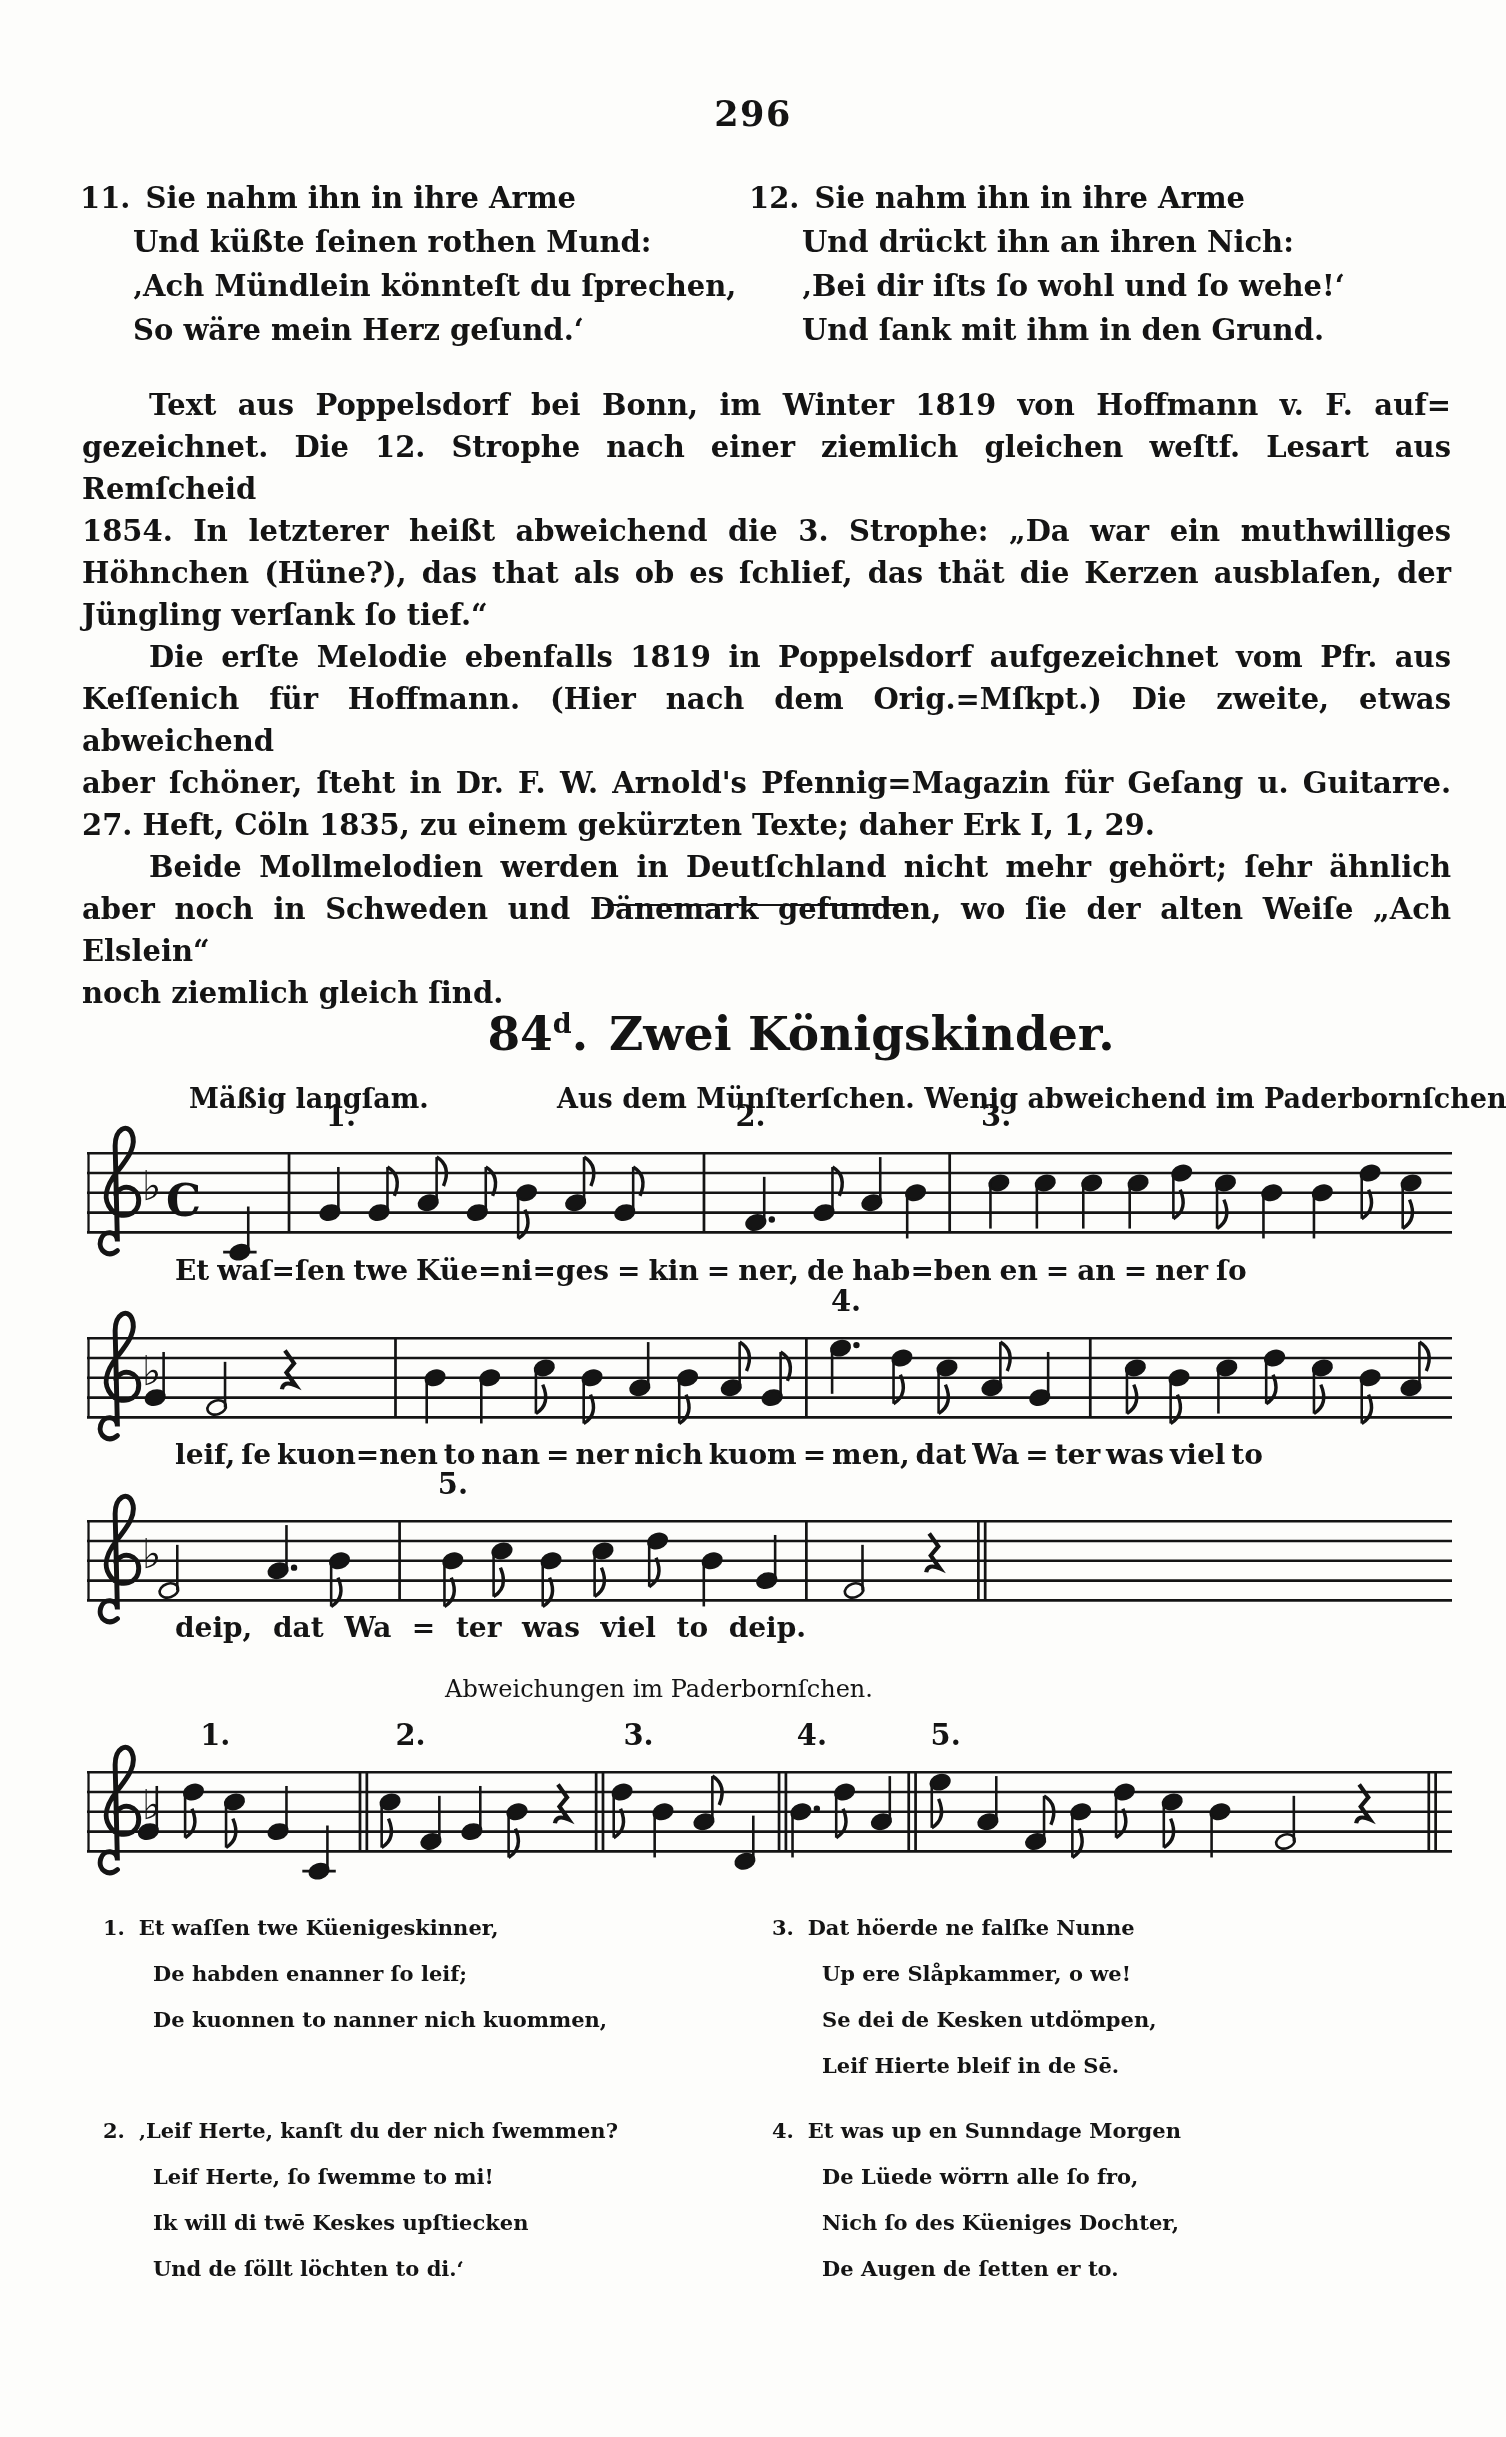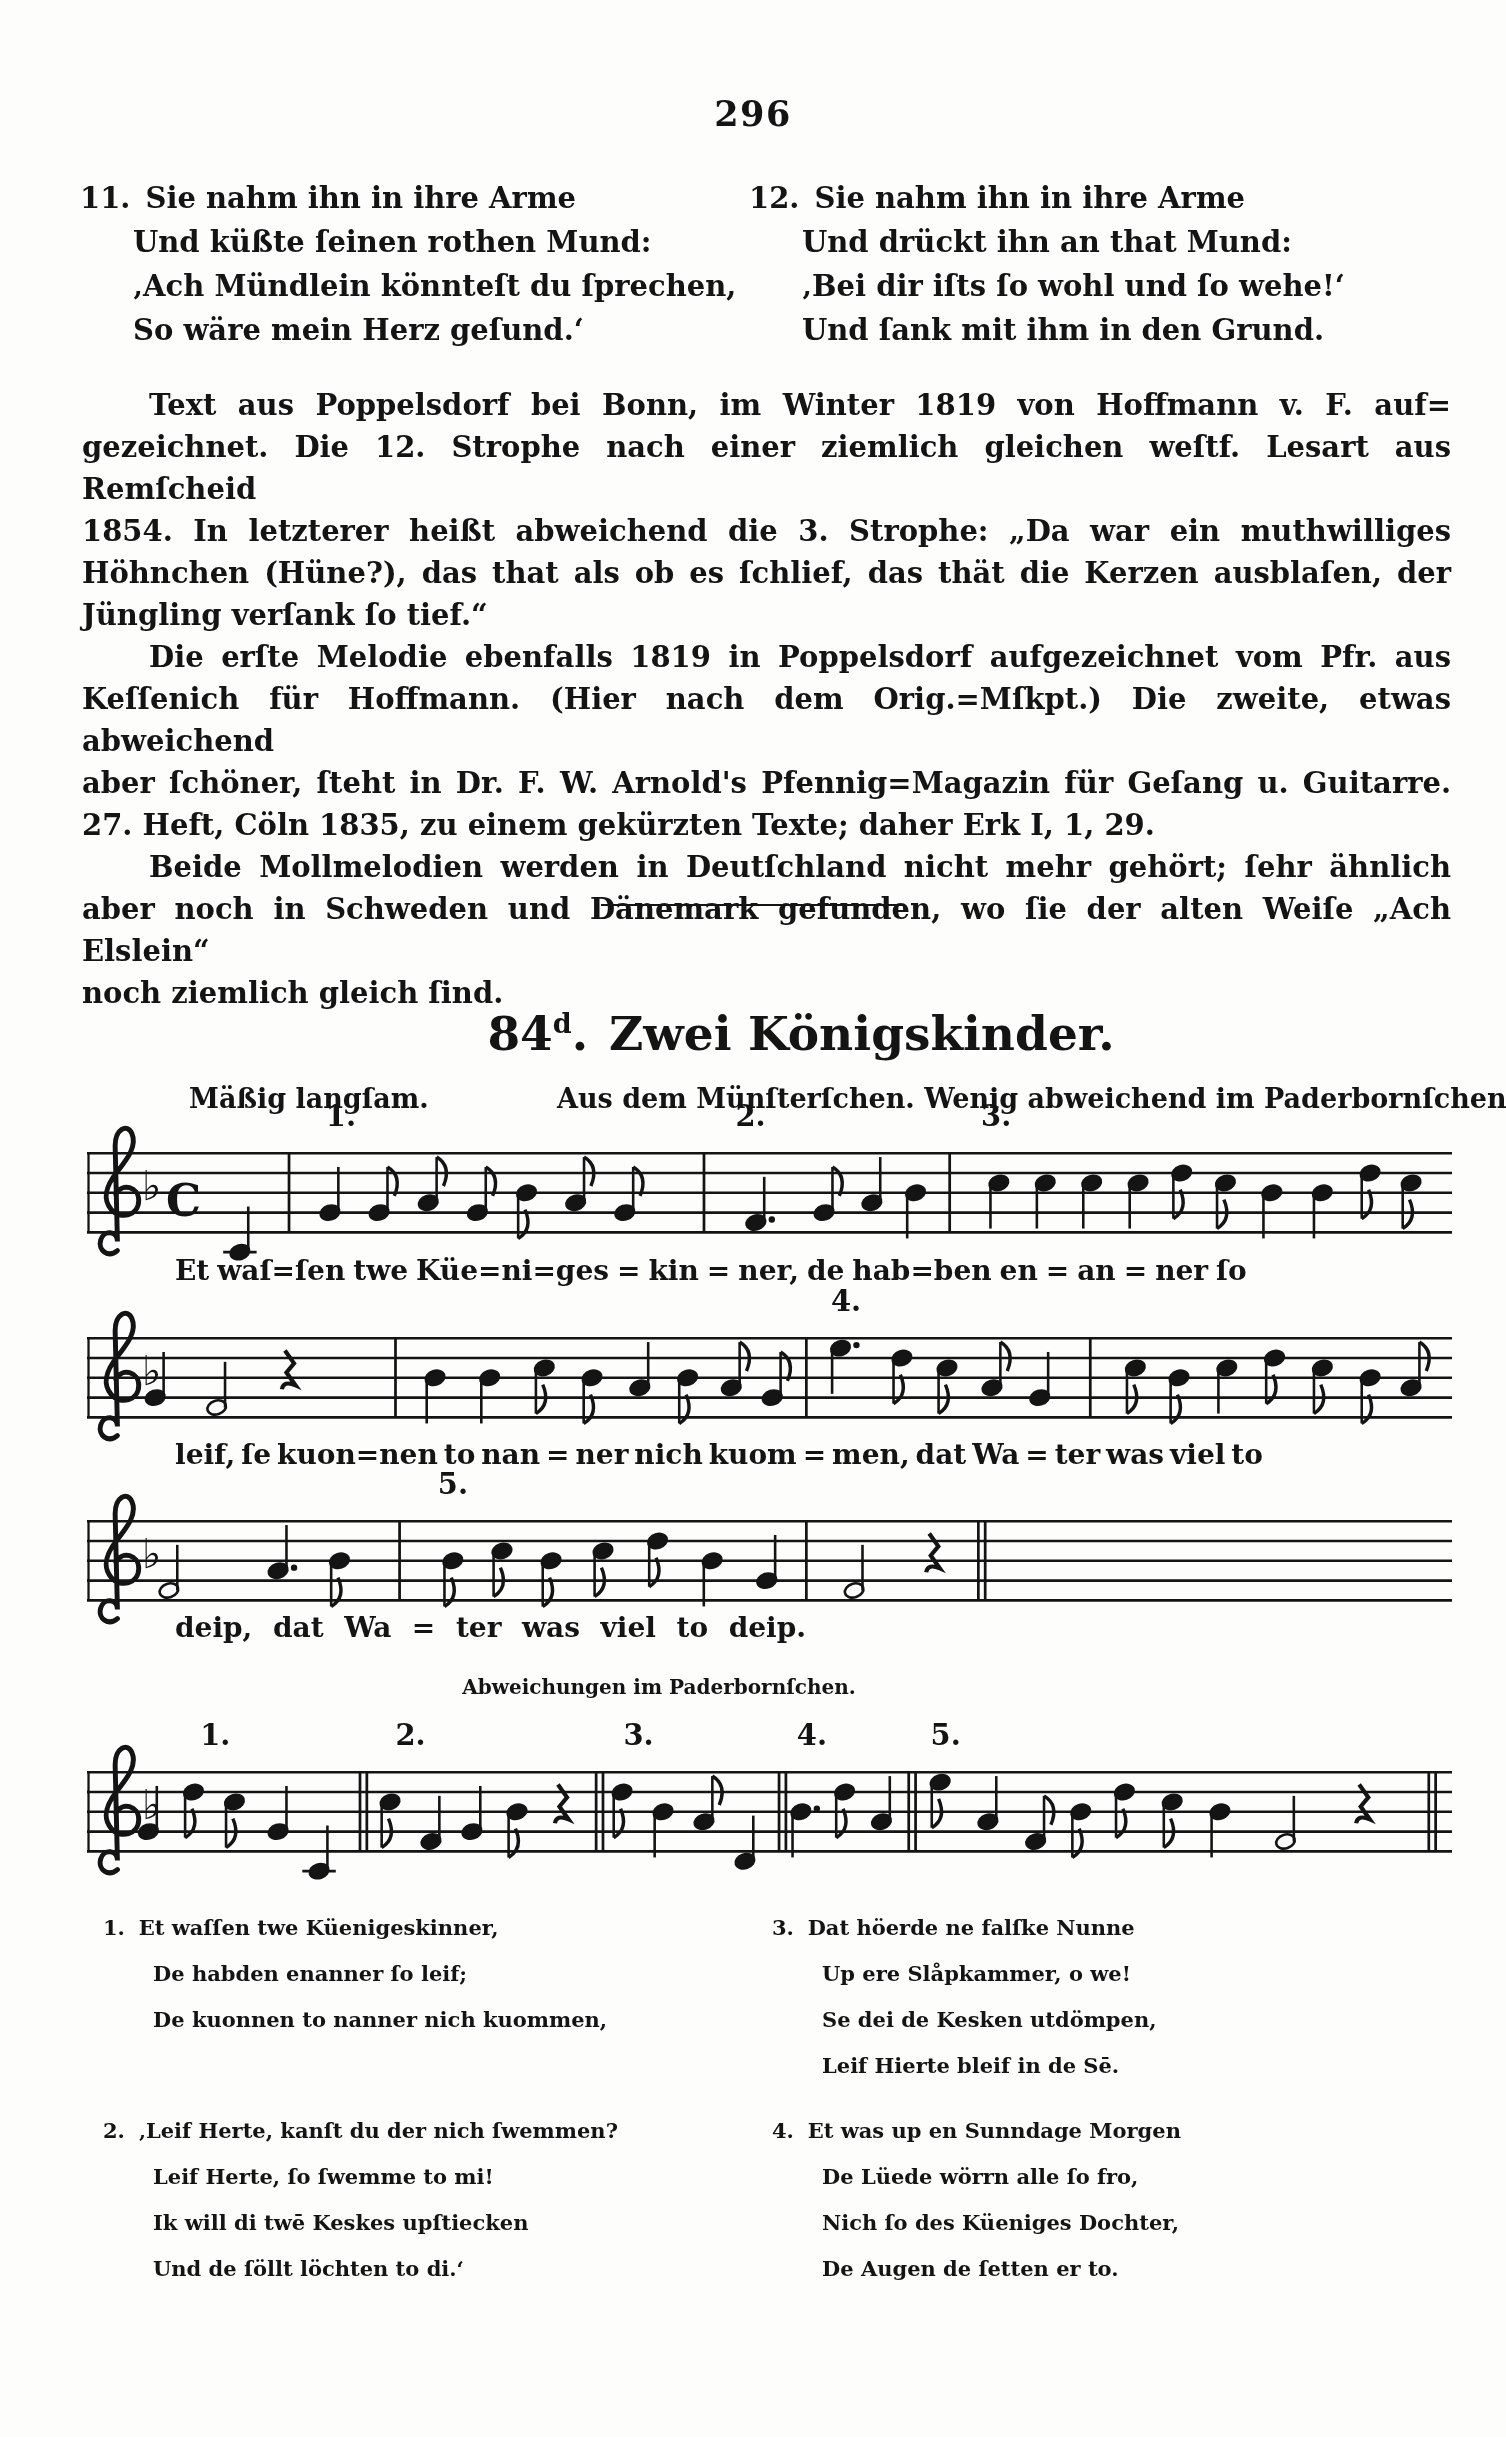--- a/index.html
+++ b/index.html
@@ -23,40 +23,40 @@
   .titlerow{top:1006px;left:0;width:1506px;text-align:center;font-size:47px;font-weight:bold;padding-left:48px;}
   .titlerow sup{font-size:27px;vertical-align:super;}
   .titlerow .songtitle{margin-left:21px;}
   
   .tempo{top:1083px;left:189px;font-size:27px;font-weight:bold;white-space:nowrap;}
   .source{top:1083px;left:557px;font-size:27px;font-weight:bold;white-space:nowrap;}
   
   .staffsvg{left:87px;width:1365px;height:175px;}
   .lyrics{display:flex;justify-content:space-between;font-size:28px;font-weight:bold;white-space:nowrap;}
   
-  .variants{top:1675px;left:0;width:1318px;text-align:center;font-size:20px;font-weight:bold;}
+  .variants{top:1675px;left:0;width:1318px;text-align:center;font-size:24px;font-weight:normal;}
   
   .bstanza{font-size:21px;font-weight:bold;line-height:46px;white-space:nowrap;}
   .bstanza .vnum{margin-right:13.7px;}
   .bstanza .cont{padding-left:50px;}
 </style>
 </head>
 <body>
 
 <div class="abs pageno">296</div>
 
 <div class="abs stanza" style="top:176px;left:80px;">
   <div><span class="vnum">11.</span><span>Sie nahm ihn in ihre Arme</span></div>
   <div class="cont">Und küßte ſeinen rothen Mund:</div>
   <div class="cont">‚Ach Mündlein könnteſt du ſprechen,</div>
   <div class="cont">So wäre mein Herz geſund.‘</div>
 </div>
 <div class="abs stanza" style="top:176px;left:749px;">
   <div><span class="vnum">12.</span><span>Sie nahm ihn in ihre Arme</span></div>
-  <div class="cont">Und drückt ihn an that Mund:</div>
+  <div class="cont">Und drückt ihn an ihren Nich:</div>
   <div class="cont">‚Bei dir iſts ſo wohl und ſo wehe!‘</div>
   <div class="cont">Und ſank mit ihm in den Grund.</div>
 </div>
 
 <div class="abs notes">
   <div class="nline j ind">Text aus Poppelsdorf bei Bonn, im Winter 1819 von Hoffmann v. F. auf=</div>
   <div class="nline j">gezeichnet.  Die 12. Strophe nach einer ziemlich gleichen weſtf. Lesart aus Remſcheid</div>
   <div class="nline j">1854.  In letzterer heißt abweichend die 3. Strophe: „Da war ein muthwilliges</div>
   <div class="nline j">Höhnchen (Hüne?), das that als ob es ſchlief, das thät die Kerzen ausblaſen, der</div>
   <div class="nline">Jüngling verſank ſo tief.“</div>

